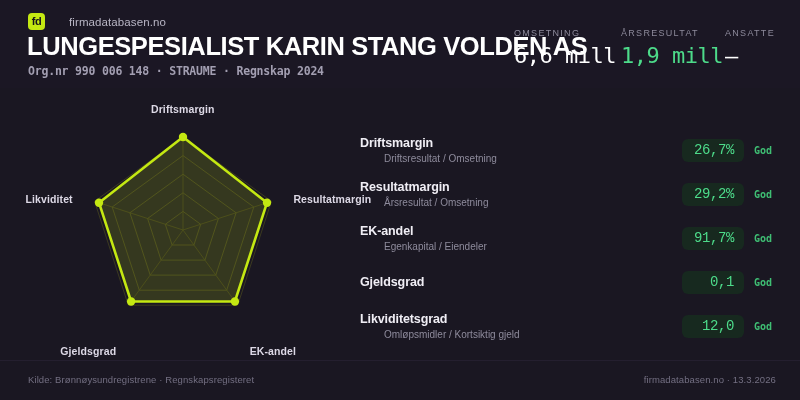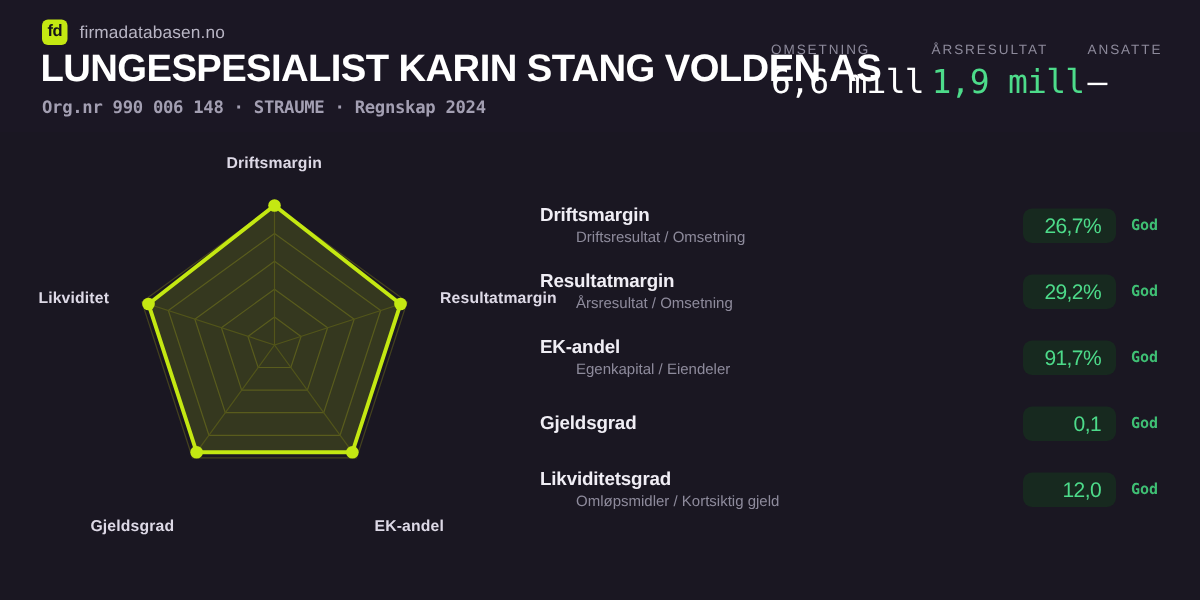--- a/index.html
+++ b/index.html
@@ -11,21 +11,21 @@
     overflow:hidden;
     position:relative;
   }
   .card { position:absolute; inset:0; background:#1a1722; }
 
   
   .header {
     position:absolute; left:0; top:0; width:800px; height:88px;
     background:#1b1724;
   }
-  .brand { position:absolute; left:28px; top:13px; display:flex; align-items:center; gap:8px; }
+  .brand { position:absolute; left:28px; top:13px; display:flex; align-items:center; gap:24px; }
   .logo-badge {
     width:17px; height:17px; border-radius:4px; background:#c4e812;
     color:#14121a; font-family:"Liberation Sans", sans-serif;
     font-size:11px; font-weight:bold; line-height:17px; text-align:center;
     letter-spacing:-0.4px;
   }
   .brand-name { font-size:11.5px; color:#b8b5c4; letter-spacing:0.1px; }
 
   .company-title {
     position:absolute; left:27px; top:32px;
@@ -71,21 +71,21 @@
     font-size:12.5px; font-weight:bold; color:#f0eef5; letter-spacing:-0.1px;
     line-height:15px;
   }
   .metric-formula {
     font-size:10px; color:#8e8b9c; margin-top:2px; line-height:12px;padding-left:24px;
   }
   .metric-right { display:flex; align-items:center; gap:10px; }
   .metric-pill {
     background:#17291f; border-radius:6px;
     padding:3px 10px 4px 10px; min-width:62px; text-align:right;
-    font-family:Liberation Sans, sans-serif;
+    font-family:Liberation Mono, monospace;
     font-size:14px; color:#4ddb8a; letter-spacing:-0.4px;
   }
   .metric-status {
     font-family:"DejaVu Sans Mono", monospace;
     font-size:10px; font-weight:bold; color:#3fbf74; width:26px;
   }
 
   
   .footer {
     position:absolute; left:0; bottom:0; width:800px; height:40px;
@@ -209,14 +209,18 @@
         <div class="metric-name">Likviditetsgrad</div>
         <div class="metric-formula">Omløpsmidler / Kortsiktig gjeld</div>
       </div>
       <div class="metric-right">
         <div class="metric-pill">12,0</div>
         <div class="metric-status">God</div>
       </div>
     </div>
   </div>
 
+  <div class="footer">
+    <div class="footer-left">Kilde: Brønnøysundregistrene · Regnskapsregisteret</div>
+    <div class="footer-right">firmadatabasen.no · 13.3.2026</div>
+  </div>
 
 </div>
 
 </body></html>

